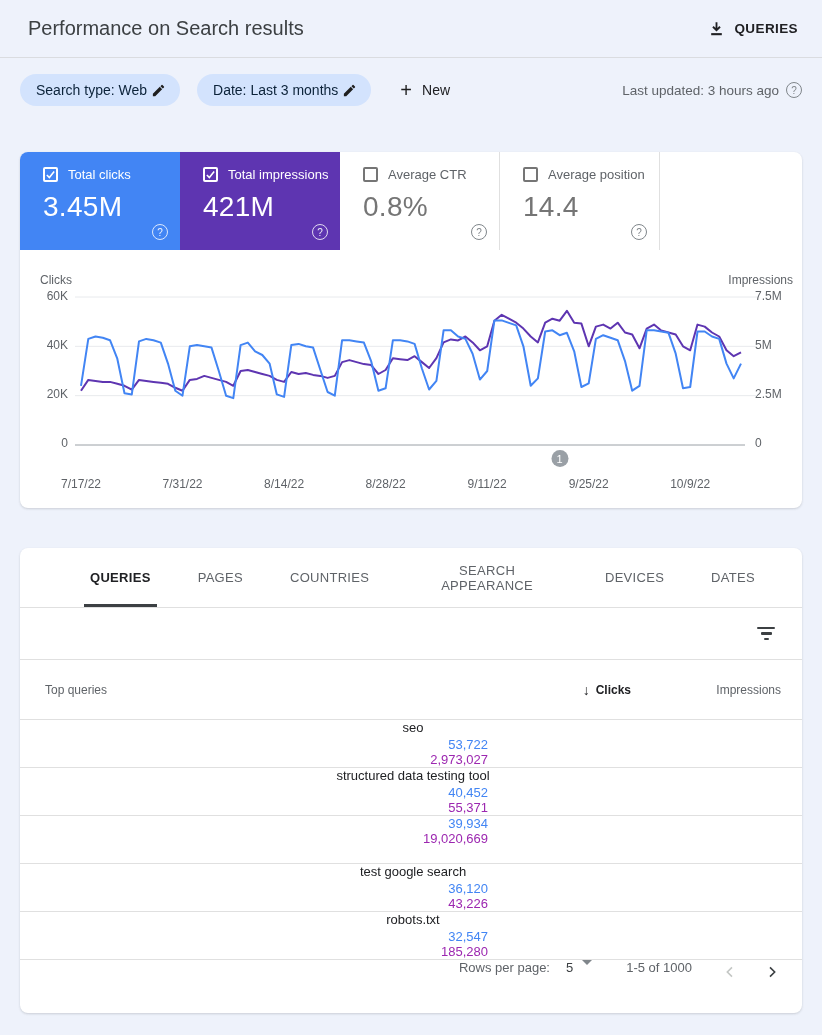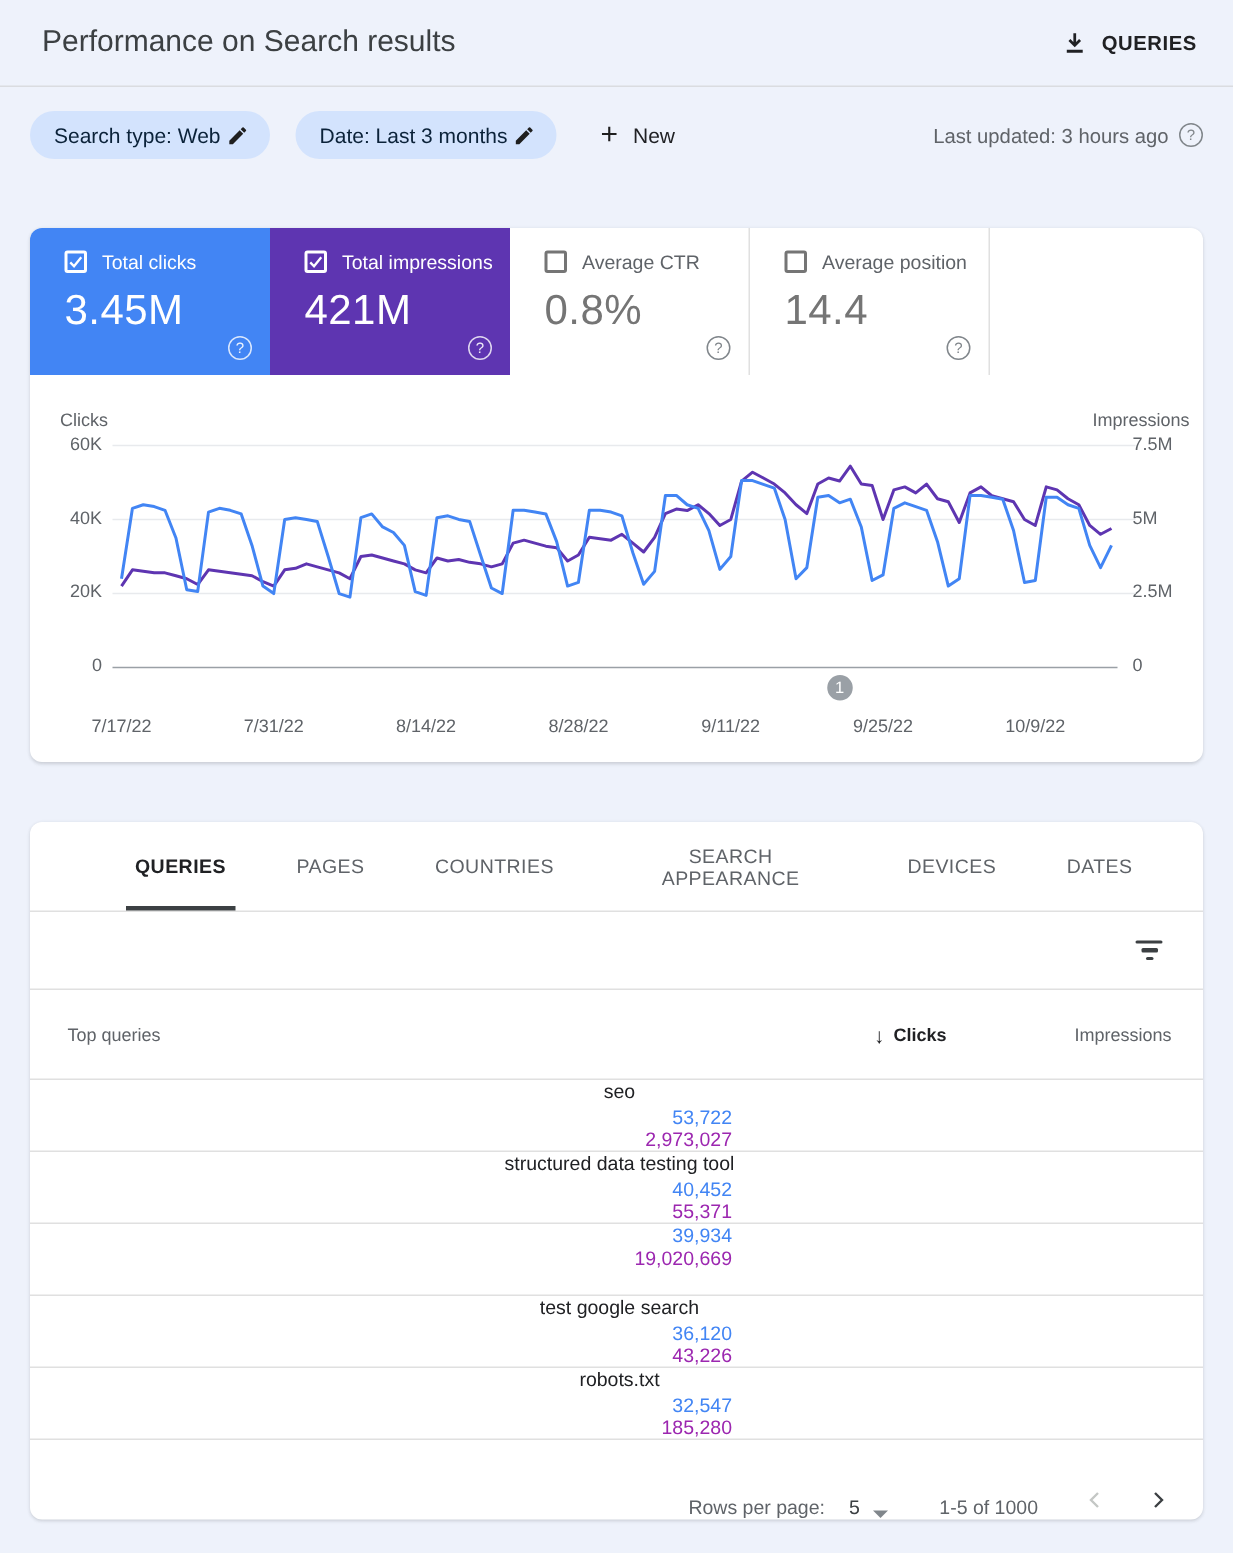--- a/index.html
+++ b/index.html
@@ -106,21 +106,21 @@
   .thead { height: 60px; display: flex; align-items: center; padding: 0 21px 0 25px; border-bottom: 1px solid #e0e0e0; font-size: 12px; color: #5f6368; }
   .col-query { flex: 1; }
   .col-clicks { width: 150px; text-align: right; }
   .col-impr { width: 150px; text-align: right; }
   .th-clicks { color: #202124; font-weight: 700; display: flex; justify-content: flex-end; align-items: center; gap: 6px; cursor: pointer; }
   .sort-arrow { font-size: 14px; font-weight: 400; }
   .trow { height: 48px; display: flex; align-items: center; padding: 0 21px 0 25px; border-bottom: 1px solid #e0e0e0; font-size: 13px; flex-direction: column; }
   .trow .col-query { color: #202124; }
   .trow .col-clicks { color: #4285f4; }
   .trow .col-impr { color: #9c27b0; }
-  .tfoot { height: 52px; display: flex; align-items: flex-end; justify-content: flex-end; padding-right: 18px; font-size: 13px; color: #5f6368; }
+  .tfoot { height: 52px; display: flex; align-items: flex-start; justify-content: flex-end; padding-right: 18px; font-size: 13px; color: #5f6368; }
   .rpp-label { margin-right: 16px; }
   .rpp-value { color: #3c4043; margin-right: 9px; }
   .caret { width: 0; height: 0; border-left: 5px solid transparent; border-right: 5px solid transparent; border-top: 5px solid #80868b; margin-right: 34px; cursor: pointer; }
   .range-label { margin-right: 26px; }
   .page-btn { background: none; border: none; cursor: pointer; padding: 4px; display: flex; }
   .page-btn.prev { margin-right: 18px; }
   .page-btn svg { width: 16px; height: 16px; }
 </style>
 </head>
 <body>

